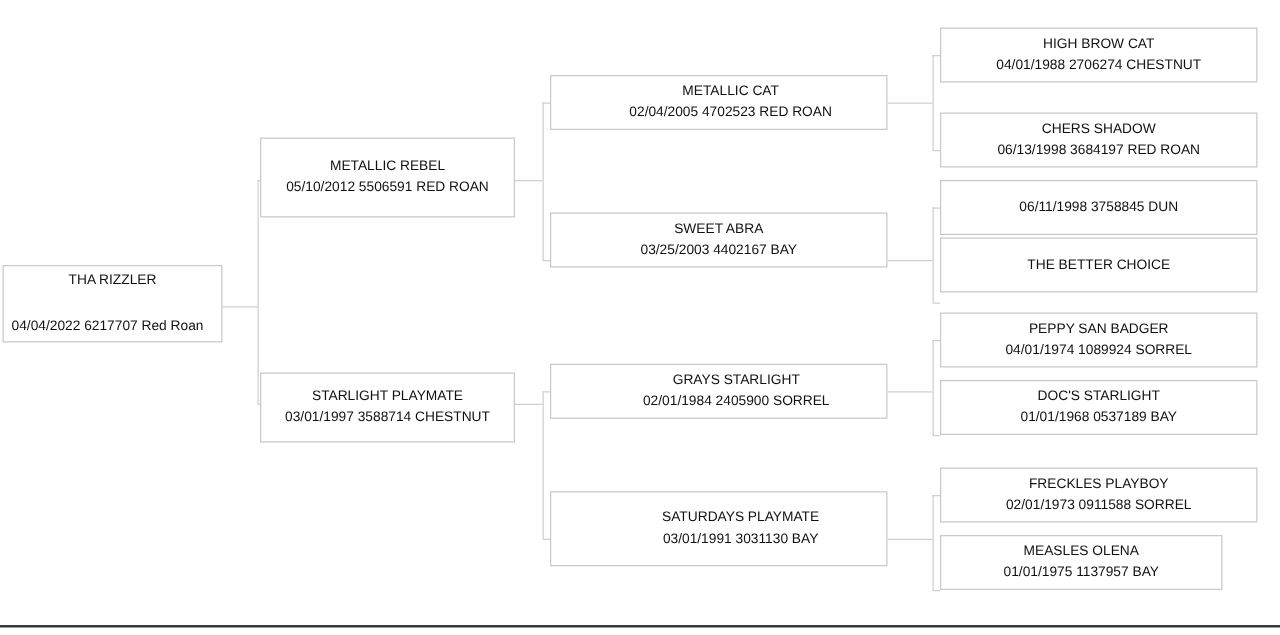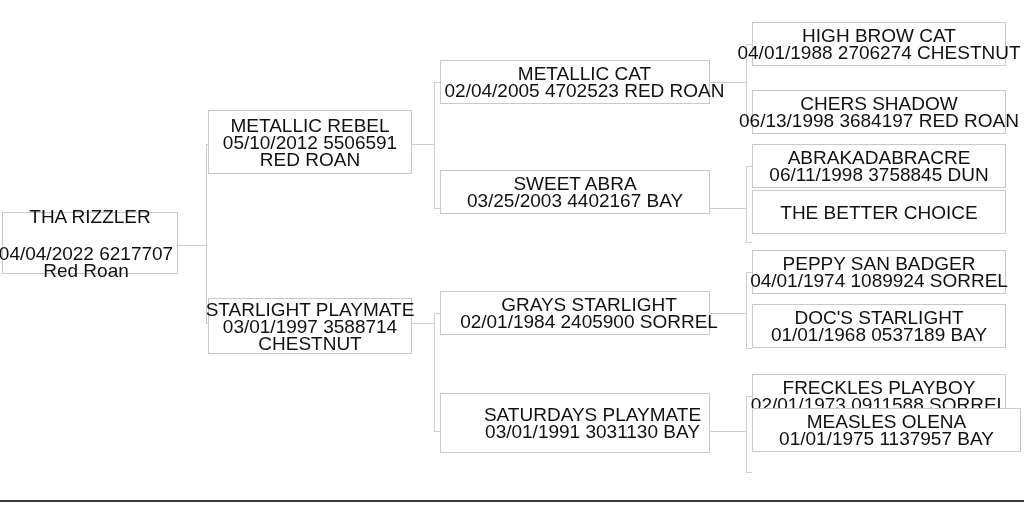--- a/index.html
+++ b/index.html
@@ -23,21 +23,21 @@
   .node {
     position: absolute;
     box-sizing: border-box;
     border: 1px solid #c9c9c9;
     background: #ffffff;
     display: flex;
     flex-direction: column;
     align-items: center;
     justify-content: center;
     text-align: center;
-    font-size: 19px;
+    font-size: 11px;
     line-height: 17px;
     color: #111111;
     padding: 2px 0;
     z-index: 3;
   }
   .node .nm {
     white-space: nowrap;
   }
   .node .dt {
     white-space: nowrap;
@@ -152,21 +152,20 @@
     <span class="nm">HIGH BROW CAT</span>
     <span class="dt">04/01/1988 2706274 CHESTNUT</span>
   </div>
 
   <div class="node" style="left:752px; top:90px; width:254px; height:44px;">
     <span class="nm">CHERS SHADOW</span>
     <span class="dt">06/13/1998 3684197 RED ROAN</span>
   </div>
 
   <div class="node" style="left:752px; top:144px; width:254px; height:44px;">
-    <span class="nm">ABRAKADABRACRE</span>
     <span class="dt">06/11/1998 3758845 DUN</span>
   </div>
 
   <div class="node" style="left:752px; top:190px; width:254px; height:44px;">
     <span class="nm">THE BETTER CHOICE</span>
   </div>
 
   <div class="node" style="left:752px; top:250px; width:254px; height:44px;">
     <span class="nm">PEPPY SAN BADGER</span>
     <span class="dt">04/01/1974 1089924 SORREL</span>
@@ -175,20 +174,20 @@
   <div class="node" style="left:752px; top:304px; width:254px; height:44px;">
     <span class="nm">DOC'S STARLIGHT</span>
     <span class="dt">01/01/1968 0537189 BAY</span>
   </div>
 
   <div class="node" style="left:752px; top:374px; width:254px; height:44px;">
     <span class="nm">FRECKLES PLAYBOY</span>
     <span class="dt">02/01/1973 0911588 SORREL</span>
   </div>
 
-  <div class="node" style="left:752px; top:408px; width:269px; height:44px;">
+  <div class="node" style="left:752px; top:428px; width:226px; height:44px;">
     <span class="nm">MEASLES OLENA</span>
     <span class="dt">01/01/1975 1137957 BAY</span>
   </div>
 
   <div id="bottom-rule" style="top:500px;"></div>
 
 </div>
 
 </body></html>

